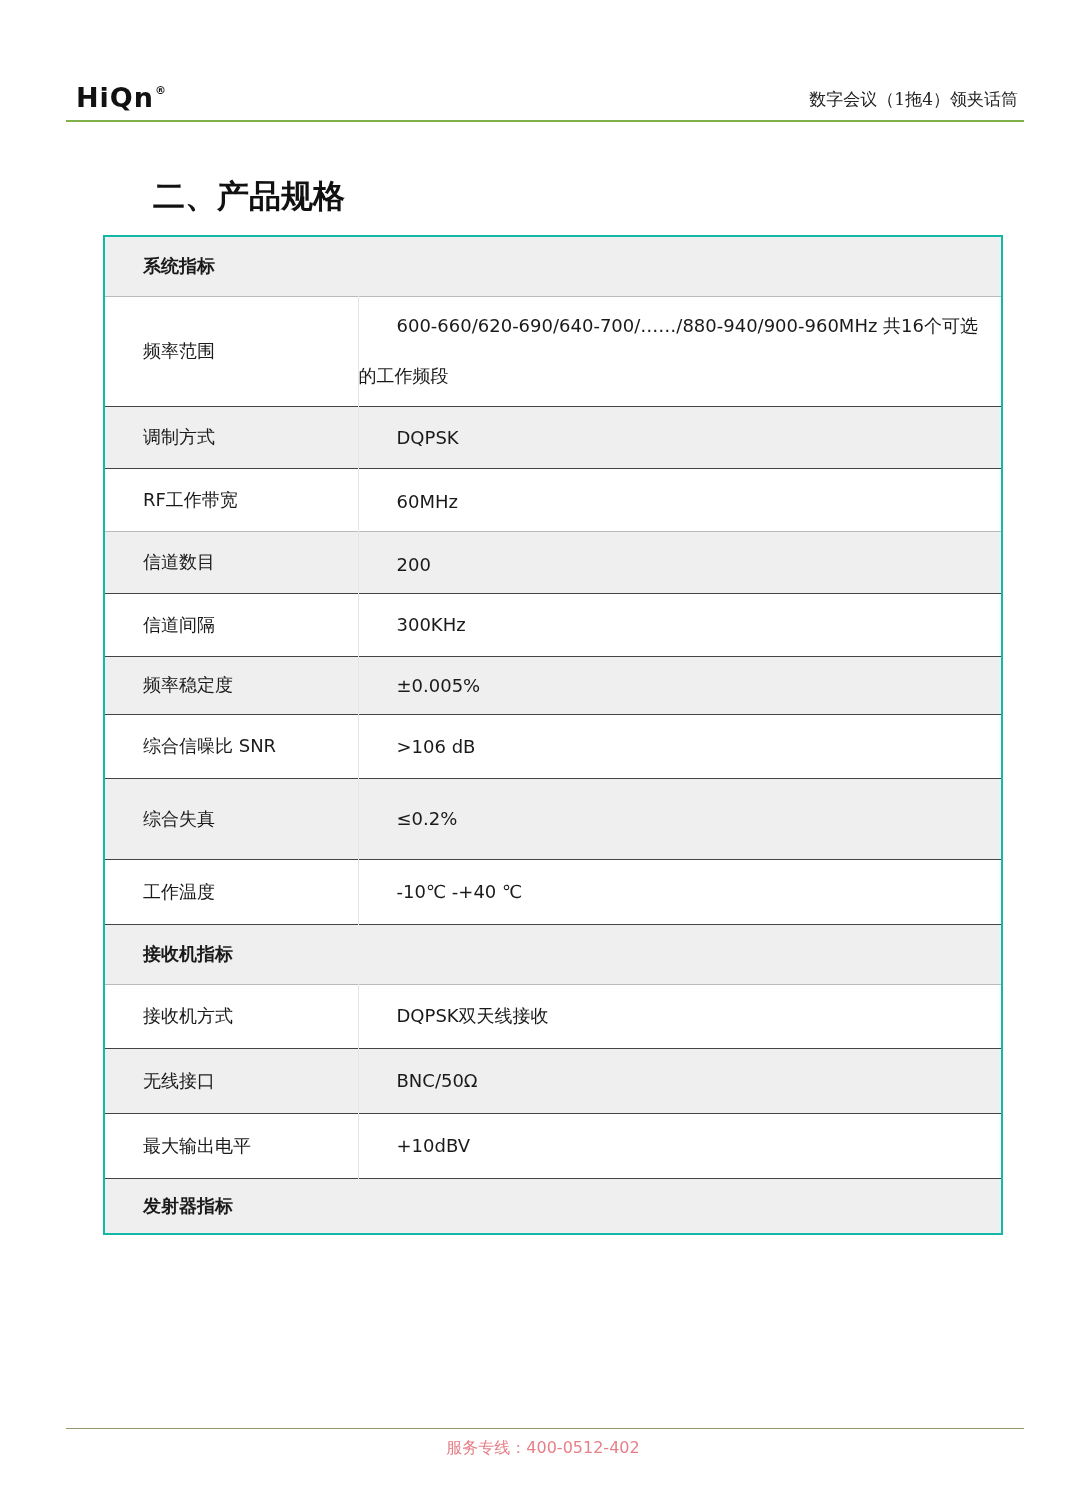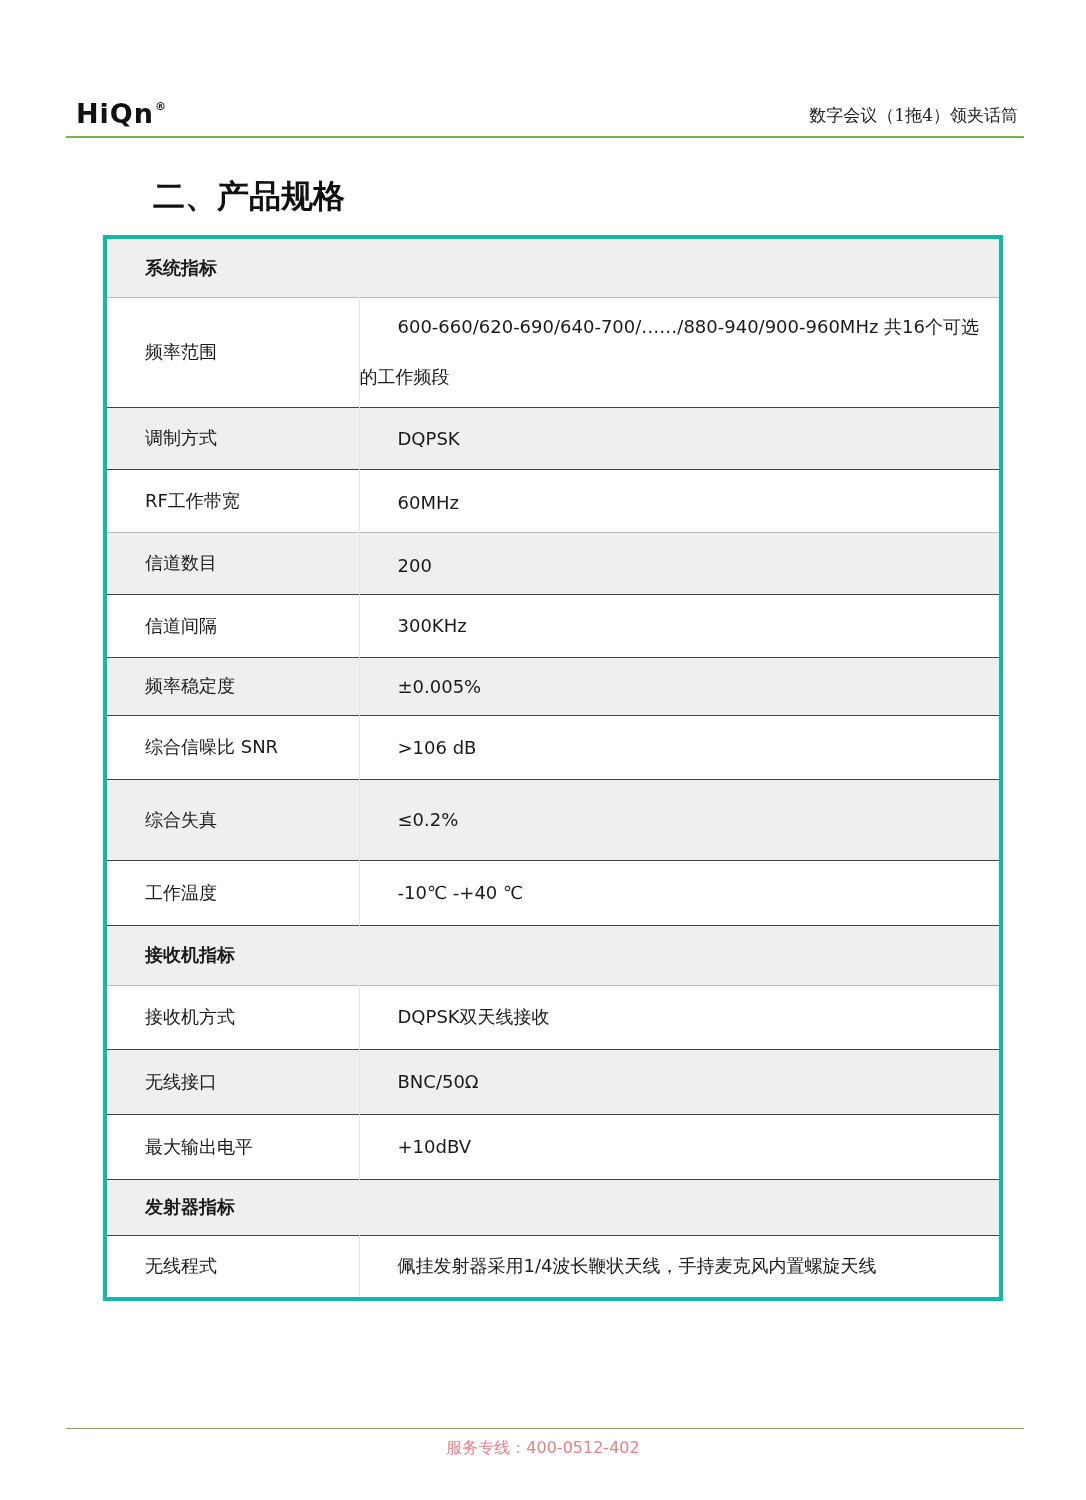--- a/index.html
+++ b/index.html
@@ -1,26 +1,26 @@
 <!DOCTYPE html>
 <html><head>
 <meta charset="utf-8">
 <style>
   html, body { margin:0; padding:0; background:#ffffff; }
   body { width:1086px; height:1500px; position:relative; overflow:hidden;
          font-family:"DejaVu Sans","Liberation Sans",sans-serif; color:#1a1a1a; }
-  .header { position:absolute; left:66px; top:92px; width:958px; height:44px; border-bottom:2px solid #7fb04a; }
+  .header { position:absolute; left:66px; top:76px; width:958px; height:44px; border-bottom:2px solid #7fb04a; }
   .logo { position:absolute; left:10px; top:6px; font-family:"DejaVu Sans",sans-serif; font-weight:bold;
           font-size:27px; letter-spacing:1px; color:#111; }
   .logo sup { font-size:11px; vertical-align:top; position:relative; top:2px; margin-left:1px; }
   .doc-title { position:absolute; right:6px; top:12px; font-family:"DejaVu Serif","Liberation Serif",serif;
                font-size:17px; color:#222; }
   .section-title { position:absolute; left:153px; top:175px; font-size:32px; font-weight:bold; color:#111; }
   table.spec { position:absolute; left:103px; top:235px; width:900px; border-collapse:collapse;
-               border:4px solid #14b8a6; font-size:18px; }
+               border:2px solid #14b8a6; font-size:18px; }
   table.spec td { padding:0; vertical-align:middle; }
   table.spec tr { border-top:1.5px solid #444; }
   table.spec tr.light { border-top:1.5px solid #bbb; }
   table.spec tr.gray td { background:#efefef; }
   td.label { width:254px; padding-left:38px !important; box-sizing:border-box; border-right:1px solid #e6e6e6; }
   td.value { padding-left:38px !important; }
   td.value.top { vertical-align:top; padding-top:22px !important; }
   tr.group td { font-weight:bold; padding-left:38px !important; }
   .freq-line1 { display:block; padding-left:38px; line-height:24px; }
   .freq-line2 { display:block; margin-top:26px; line-height:24px; }
@@ -96,21 +96,17 @@
     <td class="value">BNC/50Ω</td>
   </tr>
   <tr style="height:65px;">
     <td class="label">最大输出电平</td>
     <td class="value">+10dBV</td>
   </tr>
 
   <tr class="gray group" style="height:56px;">
     <td colspan="2">发射器指标</td>
   </tr>
-  <tr style="height:64px;">
-    <td class="label">无线程式</td>
-    <td class="value">佩挂发射器采用1/4波长鞭状天线，手持麦克风内置螺旋天线</td>
-  </tr>
 </tbody>
   </table>
 
 <div class="footer-line"></div>
 <div class="footer-text">服务专线：400-0512-402</div>
 
 </body></html>

